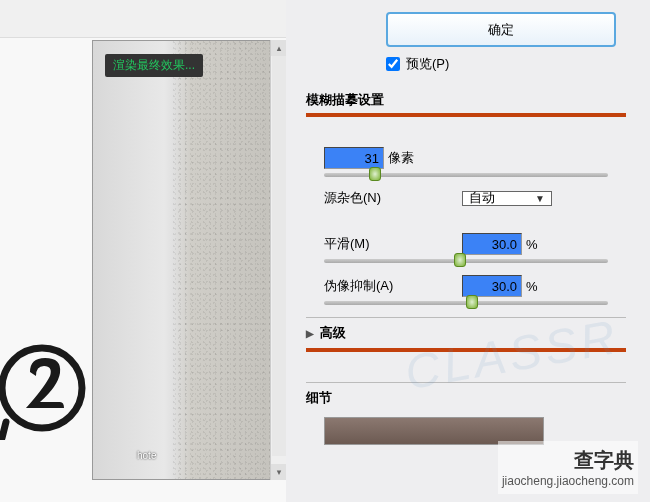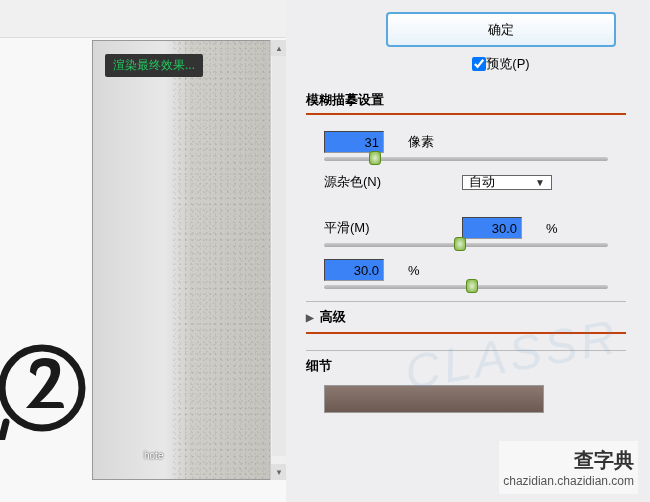--- a/index.html
+++ b/index.html
@@ -6,43 +6,43 @@
 body { width: 650px; height: 502px; background: #fff; position: relative; overflow: hidden; }
 
 .left-pane { position: absolute; left: 0; top: 0; width: 286px; height: 502px; background: #f8f8f8; }
 .left-top { height: 38px; background: #f0f0f0; border-bottom: 1px solid #ddd; }
 .preview-box { position: absolute; top: 40px; left: 92px; width: 180px; height: 440px; background: #fff; border: 1px solid #999; overflow: hidden; }
 .preview-content { position: relative; width: 100%; height: 100%; background: linear-gradient(to right, #d8d8d8 0%, #e8e8e8 40%, #e0e0e0 45%, #d0cec8 55%, #c5c3bd 100%); }
 .texture { position: absolute; left: 80px; top: 0; width: 100px; height: 100%; background-image: radial-gradient(circle at 10% 20%, rgba(0,0,0,0.08) 1px, transparent 1px), radial-gradient(circle at 50% 60%, rgba(0,0,0,0.06) 1px, transparent 1px), radial-gradient(circle at 80% 40%, rgba(0,0,0,0.07) 1px, transparent 1px); background-size: 6px 6px, 5px 5px, 7px 7px; }
 .tooltip { position: absolute; top: 54px; left: 105px; background: #333; color: #22c55e; padding: 3px 8px; font-size: 12px; border-radius: 2px; z-index: 5; }
 .circled-two { position: absolute; left: 0; top: 310px; width: 95px; height: 130px; }
 .circled-two svg { width: 100%; height: 100%; }
-.small-label { position: absolute; left: 144px; top: 450px; color: #fff; font-size: 10px; text-shadow: 0 0 2px #000; }
+.small-label { position: absolute; left: 137px; top: 450px; color: #fff; font-size: 10px; text-shadow: 0 0 2px #000; }
 .vscroll { position: absolute; right: 0; top: 40px; width: 16px; height: 440px; background: #efefef; border-left: 1px solid #ccc; }
 .vscroll-up, .vscroll-down { width: 16px; height: 16px; background: #e0e0e0; display: flex; align-items: center; justify-content: center; font-size: 9px; color: #666; }
 .vscroll-down { position: absolute; bottom: 0; }
 .vscroll-thumb { position: absolute; top: 16px; width: 14px; left: 1px; height: 400px; background: #e8e8e8; }
 
 .right-pane { position: absolute; left: 286px; top: 0; width: 364px; height: 502px; background: #eeeef0; padding: 8px 24px 8px 20px; }
 
 .btn { width: 230px; height: 35px; margin: 4px 0 8px 80px; border: 1px solid #8ab4d8; border-radius: 4px; background: linear-gradient(#fff, #e8f2fa); cursor: pointer; display: flex; align-items: center; justify-content: center; }
 .btn.primary { border: 2px solid #5aa8e0; }
 
-.checkbox-row { display: flex; align-items: center; justify-content: center; margin: 6px 0 14px 80px; width: 230px; }
+.checkbox-row { display: flex; align-items: center; margin: 6px 0 14px 80px; width: 230px; gap: 6px; }
 .checkbox-row input { width: 14px; height: 14px; }
 
-.section-head { font-weight: bold; padding: 4px 0; border-bottom: 2px solid #c2410c; margin-bottom: 16px; }
+.section-head { font-weight: bold; padding: 4px 0; border-bottom: 4px solid #c2410c; margin-bottom: 30px; }
 .section-head.collapsible { display: flex; align-items: center; gap: 6px; border-top: 1px solid #bbb; margin-top: 12px; padding: 6px 0; }
 .section-head.collapsible.noborder { border-bottom: none; margin-bottom: 2px; text-align: right; }
 .toggle-tri { font-size: 10px; color: #555; }
 
 .field-row { display: flex; align-items: center; margin: 6px 0 2px 18px; }
 .field-label { width: 138px; }
 .field-input { width: 60px; height: 22px; border: 1px inset #999; padding: 2px 4px; text-align: right; background: #3b82f6; }
-.field-unit { margin-left: 24px; }
+.field-unit { margin-left: 4px; }
 
 .slider-wrap { margin: 0 18px 12px 18px; }
 .slider-track { height: 4px; background: linear-gradient(#ccc,#aaa); border-radius: 2px; position: relative; margin-top: 4px; }
 .slider-thumb { position: absolute; top: -6px; width: 12px; height: 14px; background: radial-gradient(#dff0d0,#7ab030); border: 1px solid #5a8a20; border-radius: 3px; transform: translateX(-6px); }
 
 .dropdown { width: 90px; height: 15px; border: 1px solid #666; background: #fff; display: flex; align-items: center; justify-content: space-between; padding: 0 6px; }
 .dd-arrow { font-size: 10px; color: #333; }
 
 .sub-preview { margin: 4px 18px 0 18px; width: 220px; height: 28px; border: 1px solid #999; background: linear-gradient(180deg, #8b7870 0%, #6c5a52 100%); overflow: hidden; }
 
@@ -116,20 +116,21 @@
     <input class="field-input" value="30.0" style="">
     <span class="field-unit">%</span>
   </div>
   <div class="slider-wrap">
     <div class="slider-track">
         <div class="slider-thumb" style="left:48%"></div>
       </div>
   </div>
 
   <div class="field-row">
+    <span class="field-label">伪像抑制(A)</span>
     <input class="field-input" value="30.0" style="">
     <span class="field-unit">%</span>
   </div>
   <div class="slider-wrap">
     <div class="slider-track">
         <div class="slider-thumb" style="left:52%"></div>
       </div>
   </div>
 
   <div class="section-head collapsible">
@@ -138,14 +139,14 @@
   </div>
 
   <div class="section-head collapsible noborder">
     <span>细节</span>
   </div>
   <div class="sub-preview"></div>
 </div>
 
 <div class="watermark">
   <div class="w1">查字典</div>
-  <div class="w2">chazidian.chazidian.com</div>
+  <div class="w2">jiaocheng.jiaocheng.com</div>
 </div>
 
 </body></html>

